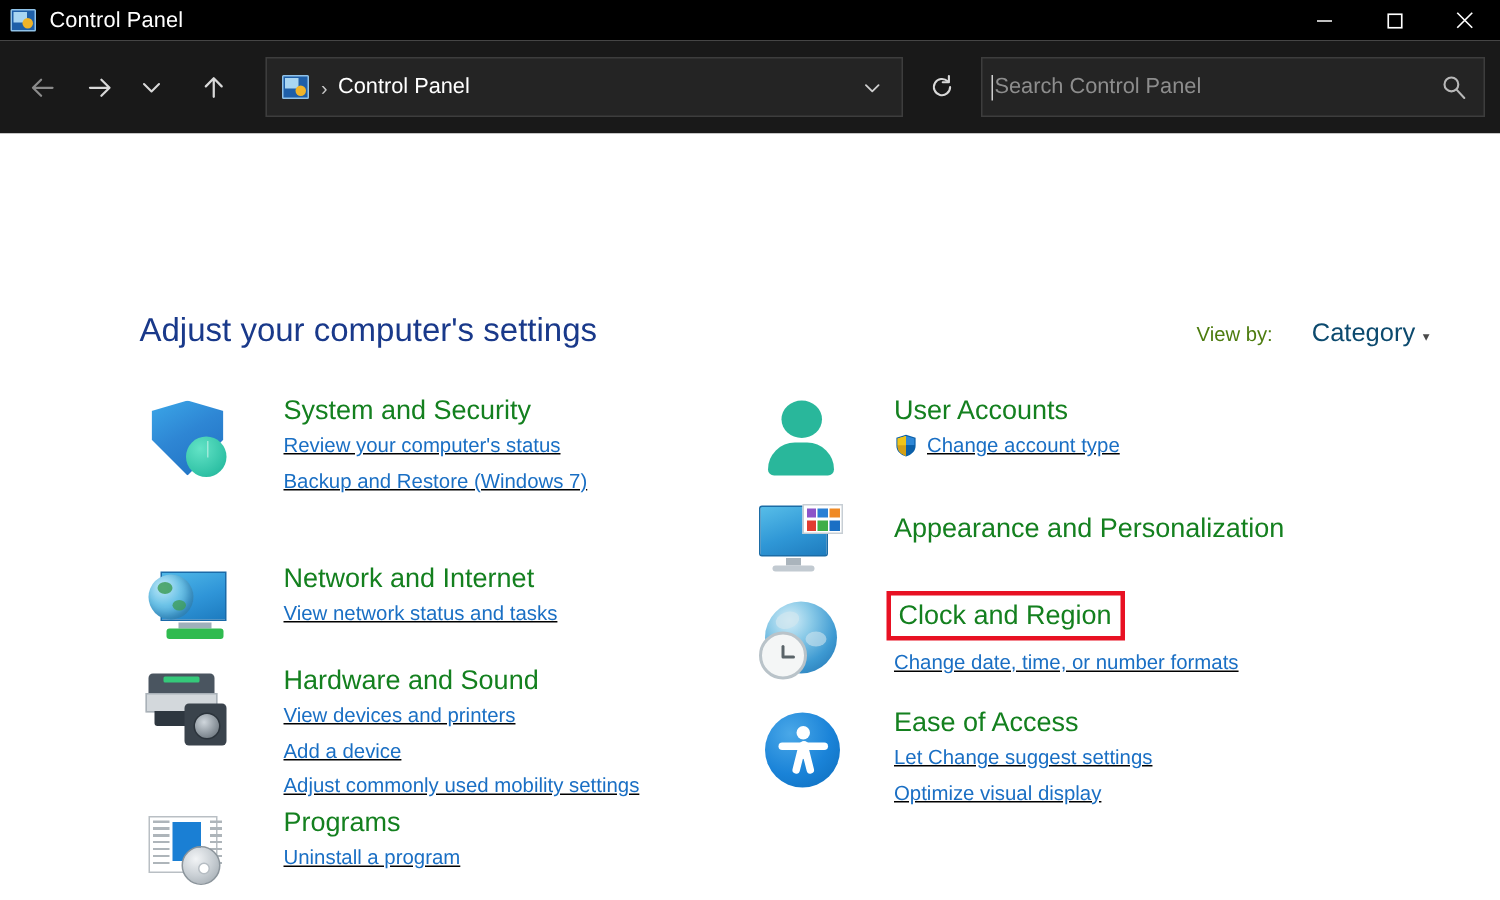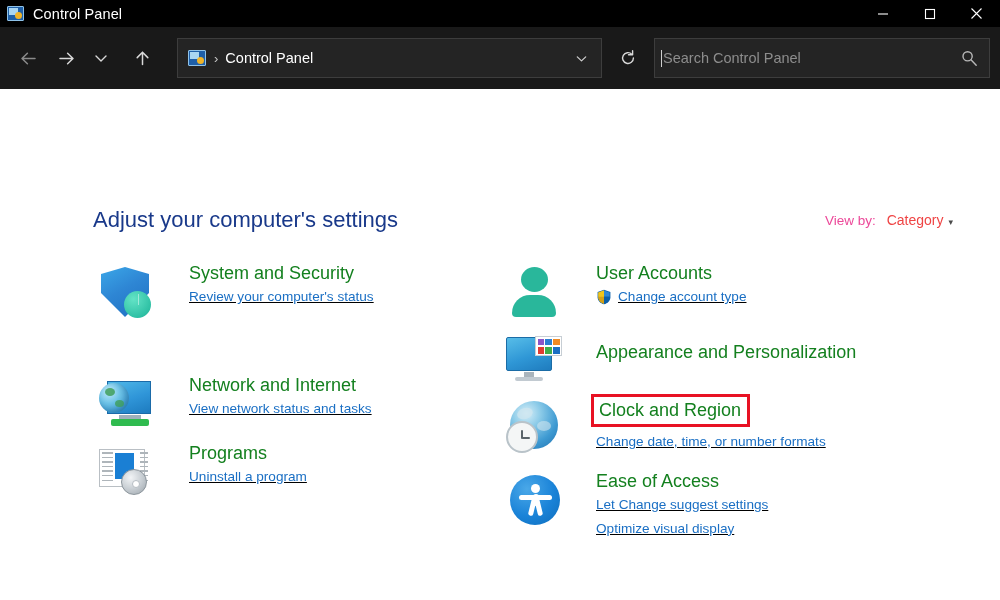--- a/index.html
+++ b/index.html
@@ -70,22 +70,22 @@
   
   .content { position: relative; height: 511px; background:#fff; padding: 0; }
   .page-title {
     position: absolute; left: 93px; top: 118px;
     font-size: 22px; color: #19398a; white-space: nowrap;
   }
   .viewby {
     position: absolute; right: 47px; top: 123px;
     display: flex; align-items: baseline; font-size: 13.5px; white-space: nowrap;
   }
-  .viewby-label { color: #ec4899; }
-  .viewby-value { color: #ef4444; margin-left: 11px; font-size: 14px; }
+  .viewby-label { color: #4d7c0f; }
+  .viewby-value { color: #0c4a6e; margin-left: 26px; font-size: 17px; }
   .viewby-arrow { color: #4a4a4a; font-size: 9px; margin-left: 5px; }
 
   .columns { position: absolute; left: 0; top: 172px; width: 1000px; }
   .col { position: absolute; top: 0; }
   .col-left  { left: 93px;  width: 390px; }
   .col-right { left: 500px; width: 420px; }
 
   .cat { position: relative; margin-bottom: 0; }
   .cat-icon {
     position: absolute; left: 0; top: 0; width: 62px; height: 62px;
@@ -330,38 +330,56 @@
         <div class="cat" style="height:112px;">
           <div class="cat-icon">
             <div class="ic shield-blue">
                 <div class="sh"></div>
                 <div class="dot"></div>
               </div>
           </div>
           <div class="cat-body">
             <div><span class="cat-title">System and Security</span></div>
             <a class="cat-link">Review your computer's status</a>
+            <a class="cat-link">Backup and Restore (Windows 7)</a>
           </div>
         </div>
 
         <div class="cat" style="height:68px;">
           <div class="cat-icon">
             <div class="ic mon-net">
               <div class="screen"></div>
                 <div class="stand"></div>
                 <div class="base"></div>
                 <div class="globe"></div>
             </div>
           </div>
           <div class="cat-body">
             <div><span class="cat-title">Network and Internet</span></div>
             <a class="cat-link">View network status and tasks</a>
           </div>
         </div>
 
+        <div class="cat" style="height:95px;">
+          <div class="cat-icon">
+            <div class="ic printer">
+              <div class="top"></div>
+                <div class="topgreen"></div>
+                <div class="mid"></div>
+                <div class="tray"></div>
+                <div class="spk"></div>
+            </div>
+          </div>
+          <div class="cat-body">
+            <div><span class="cat-title">Hardware and Sound</span></div>
+            <a class="cat-link">View devices and printers</a>
+            <a class="cat-link">Add a device</a>
+            <a class="cat-link">Adjust commonly used mobility settings</a>
+          </div>
+        </div>
 
         <div class="cat" style="height:60px;">
           <div class="cat-icon">
             <div class="ic progs">
               <div class="win"></div>
                 <div class="lines"></div>
                 <div class="lines2"></div>
                 <div class="blue"></div>
                 <div class="cd"></div>
             </div>

